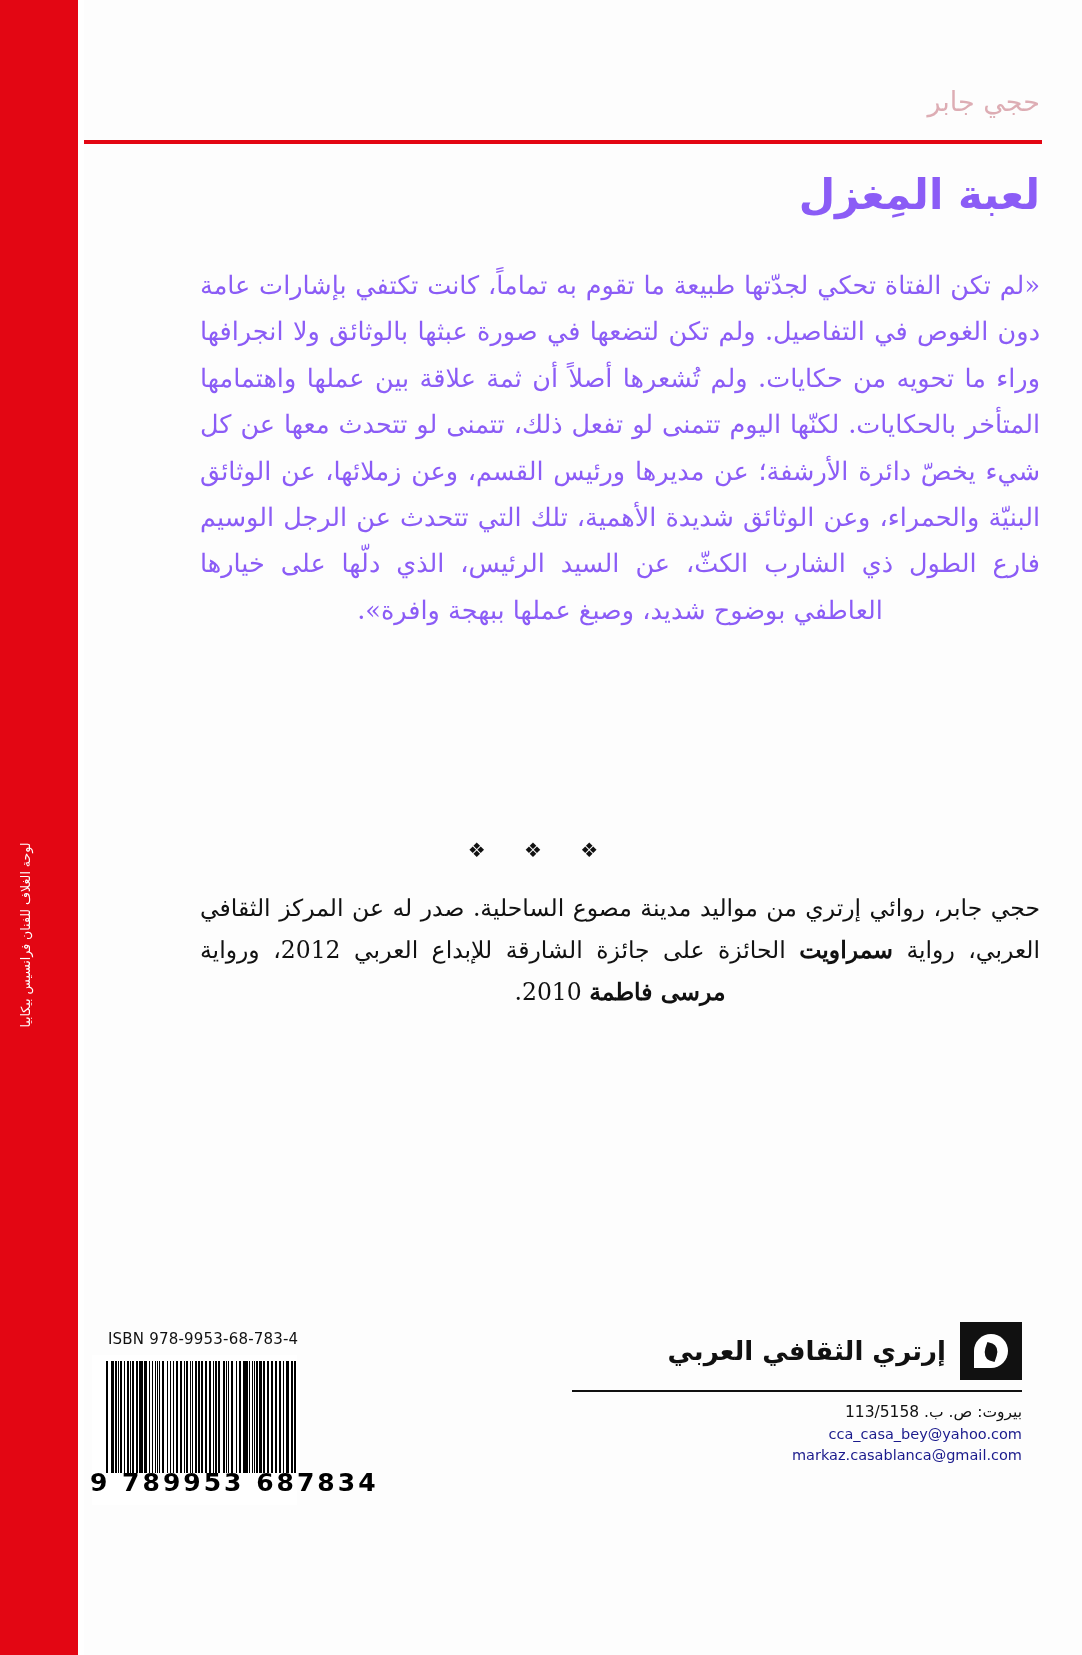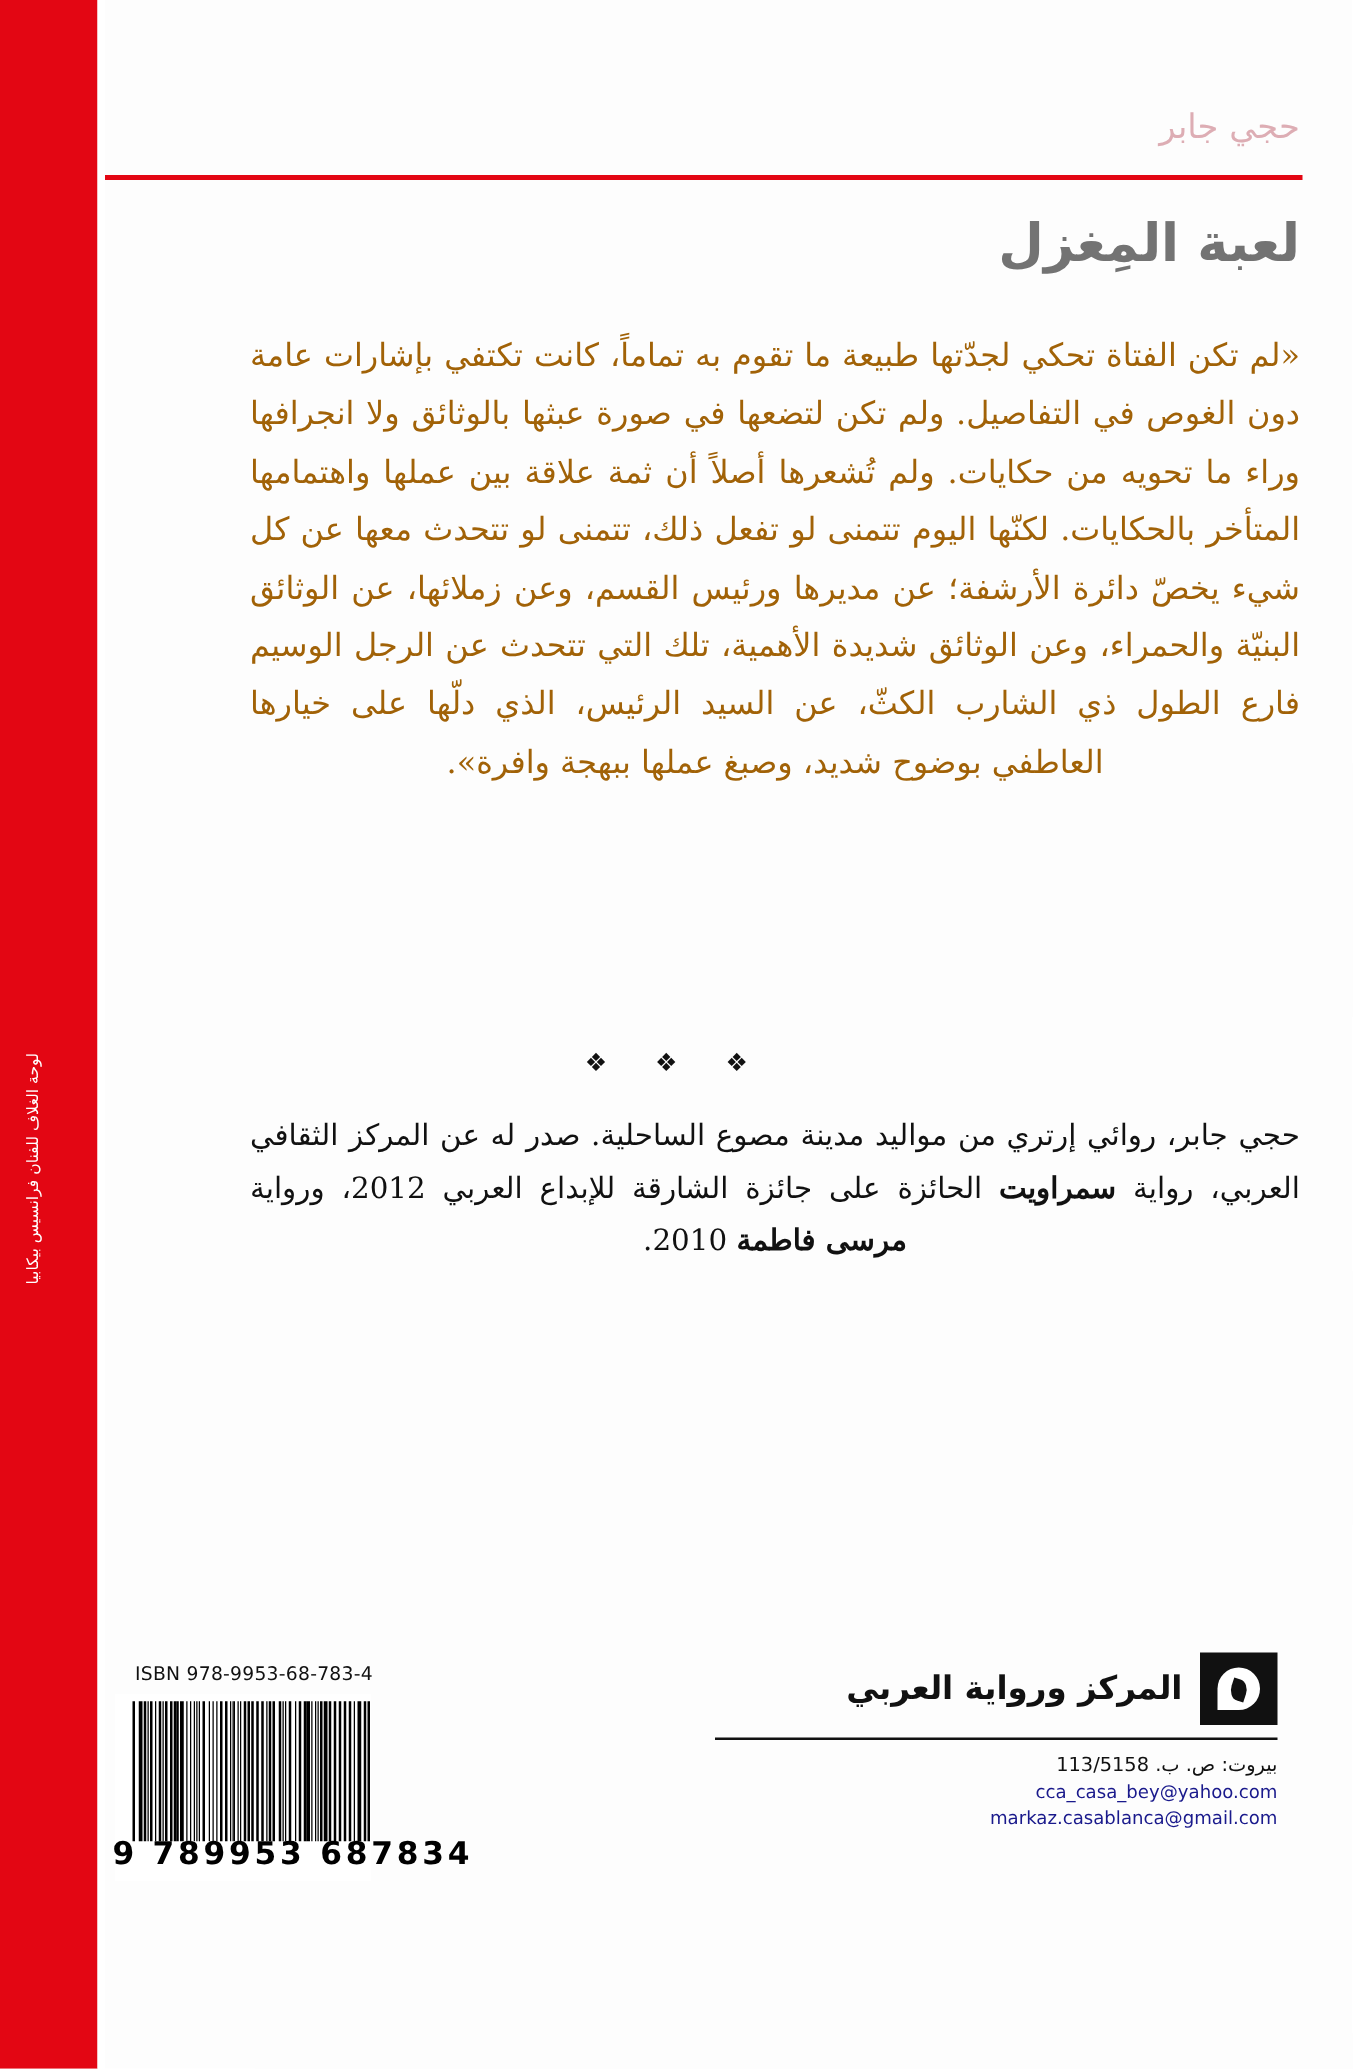--- a/index.html
+++ b/index.html
@@ -74,39 +74,39 @@
     font-weight: normal;
     direction: rtl;
     letter-spacing: .5px;
     opacity: .85;
   }
 
   .book-title {
     position: absolute;
     right: 42px;
     top: 170px;
-    color: #737373;
+    color: #8b5cf6;
     font-size: 42px;
     font-weight: bold;
     direction: rtl;
   }
 
   
   .blurb {
     position: absolute;
     right: 42px;
     left: 200px;
     top: 262px;
     direction: rtl;
     text-align: justify;
     text-align-last: center;
     font-family: "DejaVu Serif", "Liberation Serif", serif;
     font-size: 25.5px;
     line-height: 1.82;
-    color: #a16207;
+    color: #8b5cf6;
   }
 
   .dingbats {
     position: absolute;
     left: 0;
     right: 0;
     top: 838px;
     text-align: center;
     color: #111;
     font-size: 20px;
@@ -400,21 +400,21 @@
         <i class="sp" style="width:3px"></i>
         <i style="width:3px"></i>
         <i class="sp" style="width:1px"></i>
       </div>
   </div>
   <div class="barcode-digits">9 789953 687834</div>
 
   <div class="publisher">
     <div class="pub-row">
       <div class="pub-mark"></div>
-      <div class="pub-name">المركز ورواية العربي</div>
+      <div class="pub-name">إرتري الثقافي العربي</div>
     </div>
     <div class="pub-rule"></div>
     <div class="pub-lines">
       <div>بيروت: ص. ب. 113/5158</div>
       <div class="en">
         <span>cca_casa_bey@yahoo.com</span>
         <span>markaz.casablanca@gmail.com</span>
       </div>
     </div>
   </div>

